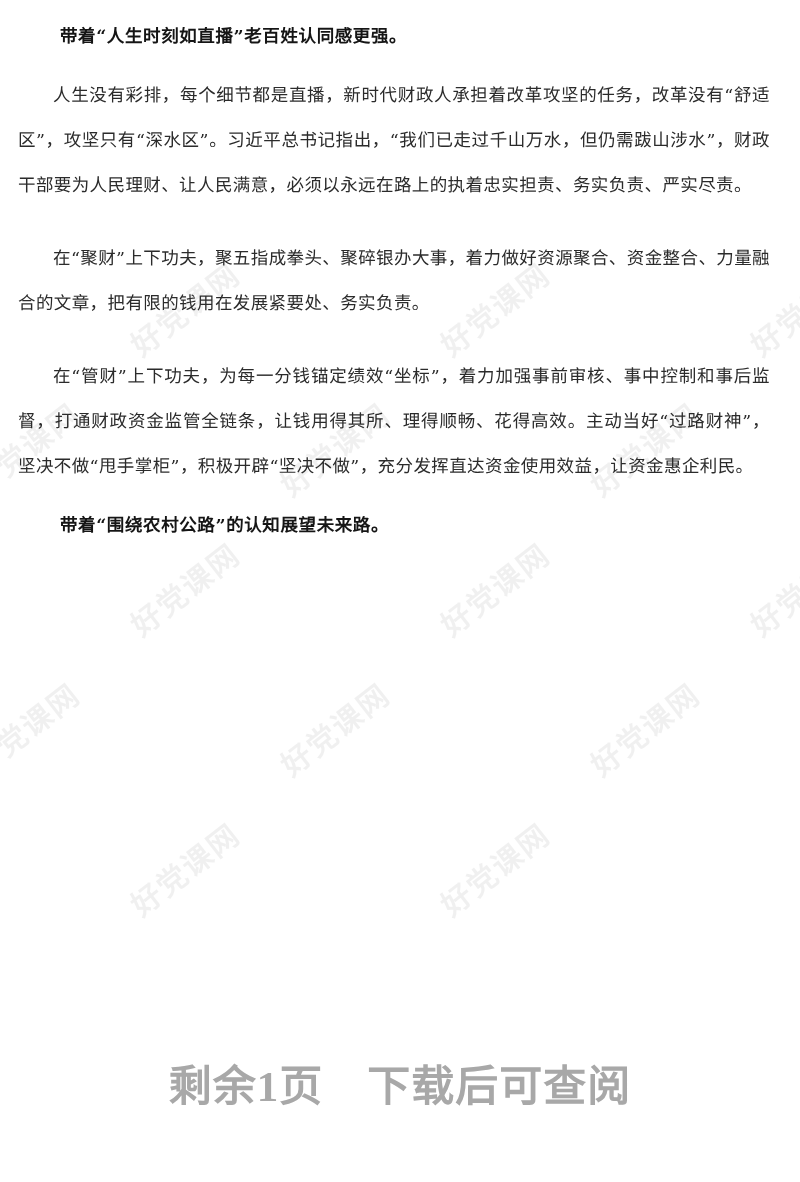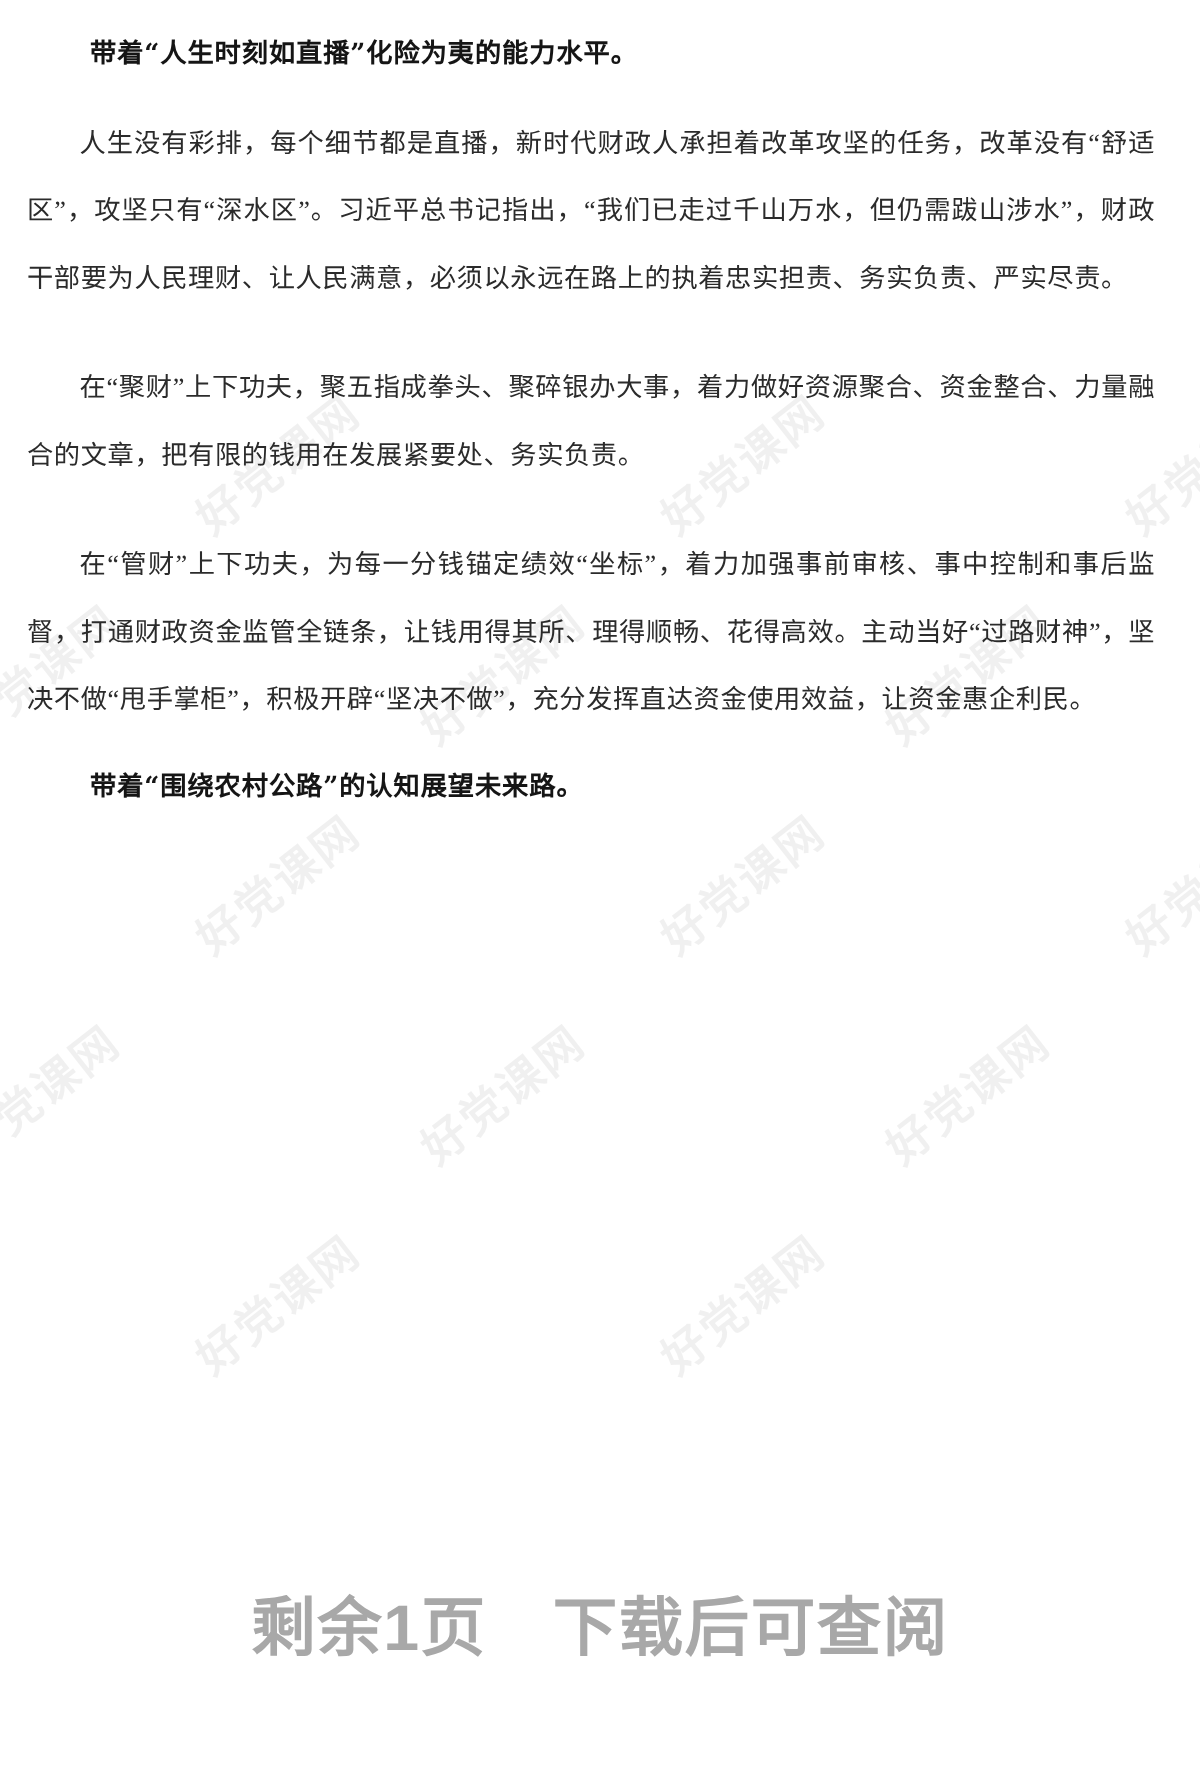--- a/index.html
+++ b/index.html
@@ -53,42 +53,41 @@
     padding: 0 30px 0 18px;
     font-size: 17.5px;
     line-height: 45px;
     color: #2b2b2b;
     text-align: justify;
     text-justify: inter-ideograph;
     letter-spacing: 0.4px;
   }
   .para.indent {
     text-indent: 2em;
-    font-family: Liberation Serif, serif;
   }
   .para.heading {
     font-weight: 700;
     text-indent: 2.4em;
     color: #151515;
     letter-spacing: 0.6px;
   }
   .spacer-sm { height: 14px; }
 
   
   #bottom-banner {
     position: absolute;
     left: 0;
     right: 0;
     top: 1060px;
     z-index: 3;
     text-align: center;
   }
   #bottom-banner .banner-inner {
     display: inline-block;
-    font-family: Liberation Sans, sans-serif;
+    font-family: Liberation Serif, serif;
     font-weight: 700;
     font-size: 43px;
     line-height: 1.25;
     color: #a8a8a8;
     letter-spacing: 1px;
     white-space: pre;
   }
 </style>
 </head>
 <body>
@@ -110,21 +109,21 @@
     <span class="watermark-text" style="left:580px;  top:750px;">好党课网</span>
     <span class="watermark-text" style="left:120px;  top:890px;">好党课网</span>
     <span class="watermark-text" style="left:430px;  top:890px;">好党课网</span>
   </div>
 
   <div id="doc-body">
 
 
     <div class="spacer-sm"></div>
 
-    <p class="para heading">带着“人生时刻如直播”化险为夷的能力水平。</p>
+    <p class="para heading">带着“人生时刻如直播”老百姓认同感更强。</p>
 
     <div class="spacer-sm"></div>
 
     <p class="para indent">人生没有彩排，每个细节都是直播，新时代财政人承担着改革攻坚的任务，改革没有“舒适区”，攻坚只有“深水区”。习近平总书记指出，“我们已走过千山万水，但仍需跋山涉水”，财政干部要为人民理财、让人民满意，必须以永远在路上的执着忠实担责、务实负责、严实尽责。</p>
 
     <div class="spacer-sm"></div>
 
 
     <div class="spacer-sm"></div>
 

